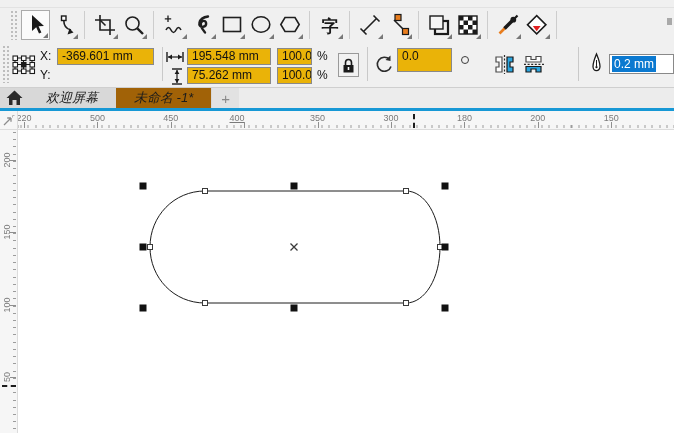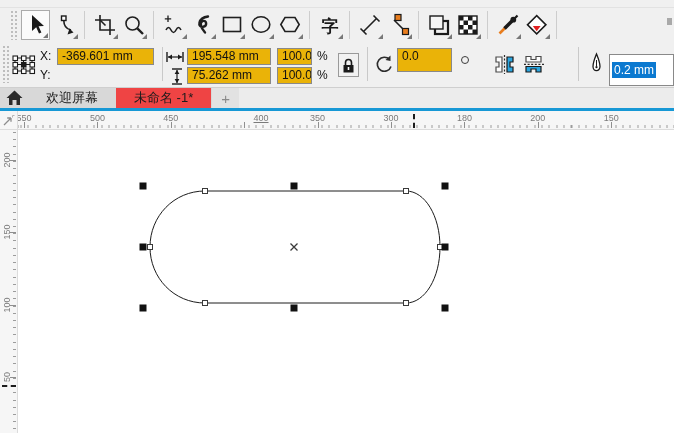--- a/index.html
+++ b/index.html
@@ -32,31 +32,31 @@
   .pfield { position:absolute; height:17px; background:#eab308; border:1px solid #898989;
             font-size:12px; color:#111; line-height:15px; padding-left:4px; white-space:nowrap; overflow:hidden; }
   .plabel { position:absolute; height:17px; line-height:17px; font-size:12px; color:#111; }
   .psep { position:absolute; top:6px; width:1px; height:34px; background:#c9c9c9; }
   .lockbtn { position:absolute; left:338px; top:12px; width:21px; height:24px;
              background:#f2f2f2; border:1px solid #9a9a9a; display:flex; align-items:center; justify-content:center; }
   .degree { position:absolute; left:461px; top:15px; width:8px; height:8px;
             border:1.6px solid #3c3c3c; border-radius:50%; }
   .mirrorbtn { position:absolute; top:12px; width:25px; height:23px; display:flex;
                align-items:center; justify-content:center; }
-  .outfield { position:absolute; left:609px; top:13px; width:65px; height:32px;
+  .outfield { position:absolute; left:609px; top:13px; width:65px; height:20px;
               background:#fff; border:1px solid #898989; display:flex; align-items:center; padding-left:2px; overflow:hidden; }
   .outfield .sel { background:#0b79d0; color:#fff; font-size:12px; padding:1px 2px; white-space:nowrap; }
 
   
   .tabbar { position:absolute; left:0; top:88px; width:674px; height:20px;
             background:#d8d8d8; display:flex; align-items:stretch; }
   .homebtn { width:28px; display:flex; align-items:center; justify-content:center; flex:0 0 auto; }
   .tab { padding:0 18px; display:flex; align-items:center; font-size:13px; color:#1c1c1c;
-         white-space:nowrap; flex:0 0 auto; }
-  .tab.active { background:#ef4444;text-align:center; }
+         white-space:nowrap; flex:0 0 auto;font-style:italic; }
+  .tab.active { background:#a16207;text-align:center; }
   .newtab { width:27px; background:#e2e2e2; color:#8a8a8a; font-size:15px; display:flex;
             align-items:center; justify-content:center; flex:0 0 auto; margin-left:1px; }
   .tabrest { flex:1; background:#ececec; }
   .blueline { position:absolute; left:0; top:108px; width:674px; height:3px; background:#1798d5; }
 
   
   .corner { position:absolute; left:0; top:111px; width:18px; height:19px; background:#f6f6f6;
             border-right:1px solid #dcdcdc; border-bottom:1px solid #dcdcdc;
             display:flex; align-items:center; justify-content:center; }
   .ruler-h { position:absolute; left:18px; top:111px; width:656px; height:19px; background:#f6f6f6;
@@ -332,27 +332,27 @@
   <div class="blueline"></div>
 
   <div class="corner">
     <svg width="13" height="13" viewBox="0 0 13 13">
         <path d="M2 11 L9 4 M9 4 H5.2 M9 4 V7.8" fill="none" stroke="#8d8d8d" stroke-width="1.3"></path>
         <path d="M10.5 1.5 h2 M10.5 1.5 v2" stroke="#b5b5b5" stroke-width="1"></path>
       </svg>
   </div>
   <div class="ruler-h" id="ruler-h">
       <div class="dots"></div>
-      <span class="lbl" style="left: 6px;">550</span>
+      <span class="lbl" style="left: 6px;">220</span>
       <div class="tick" style="left: 6px;"></div>
       <span class="lbl" style="left: 79.4px;">500</span>
       <div class="tick" style="left: 79.4px;"></div>
       <span class="lbl" style="left: 152.8px;">450</span>
       <div class="tick" style="left: 152.8px;"></div>
-      <span class="lbl" style="left: 243px; text-decoration: underline;">400</span>
+      <span class="lbl" style="left: 219px; text-decoration: underline;">400</span>
       <div class="tick" style="left: 226.2px;"></div>
       <span class="lbl" style="left: 299.6px;">350</span>
       <div class="tick" style="left: 299.6px;"></div>
       <span class="lbl" style="left: 373px;">300</span>
       <div class="tick" style="left: 373px;"></div>
       <span class="lbl" style="left: 446.4px;">180</span>
       <div class="tick" style="left: 446.4px;"></div>
       <span class="lbl" style="left: 519.8px;">200</span>
       <div class="tick" style="left: 519.8px;"></div>
       <span class="lbl" style="left: 593.2px;">150</span>

